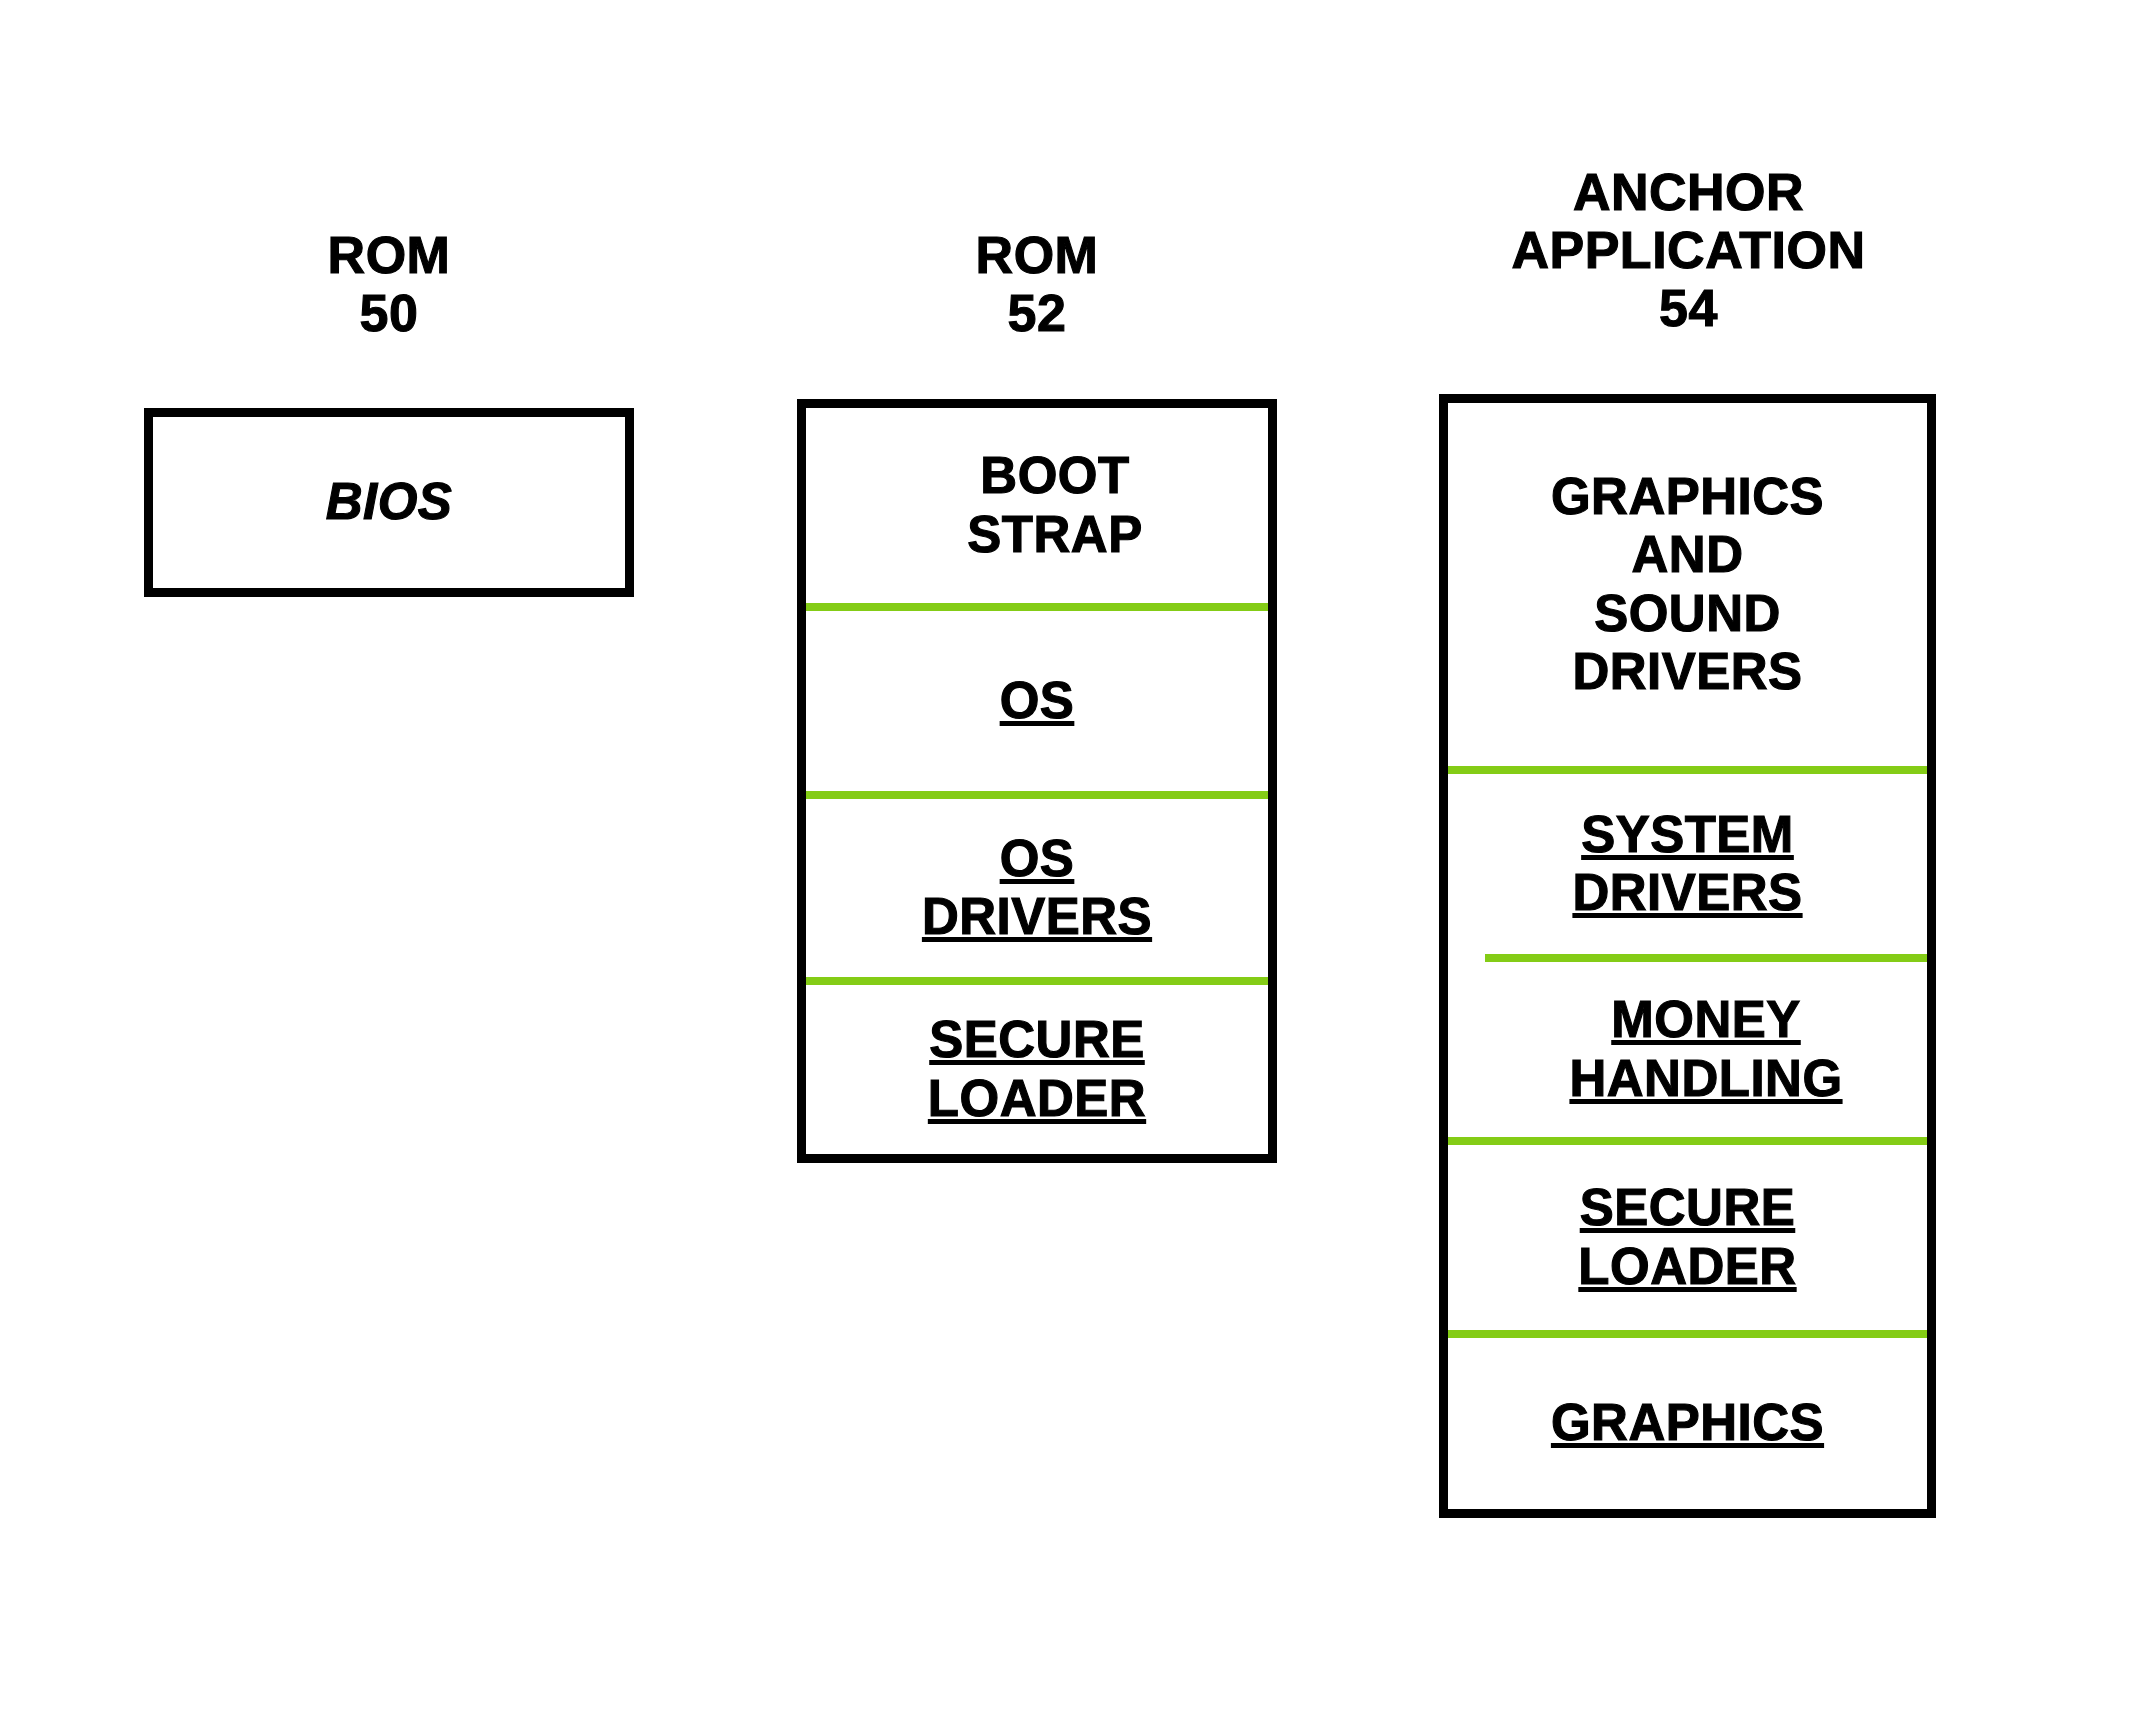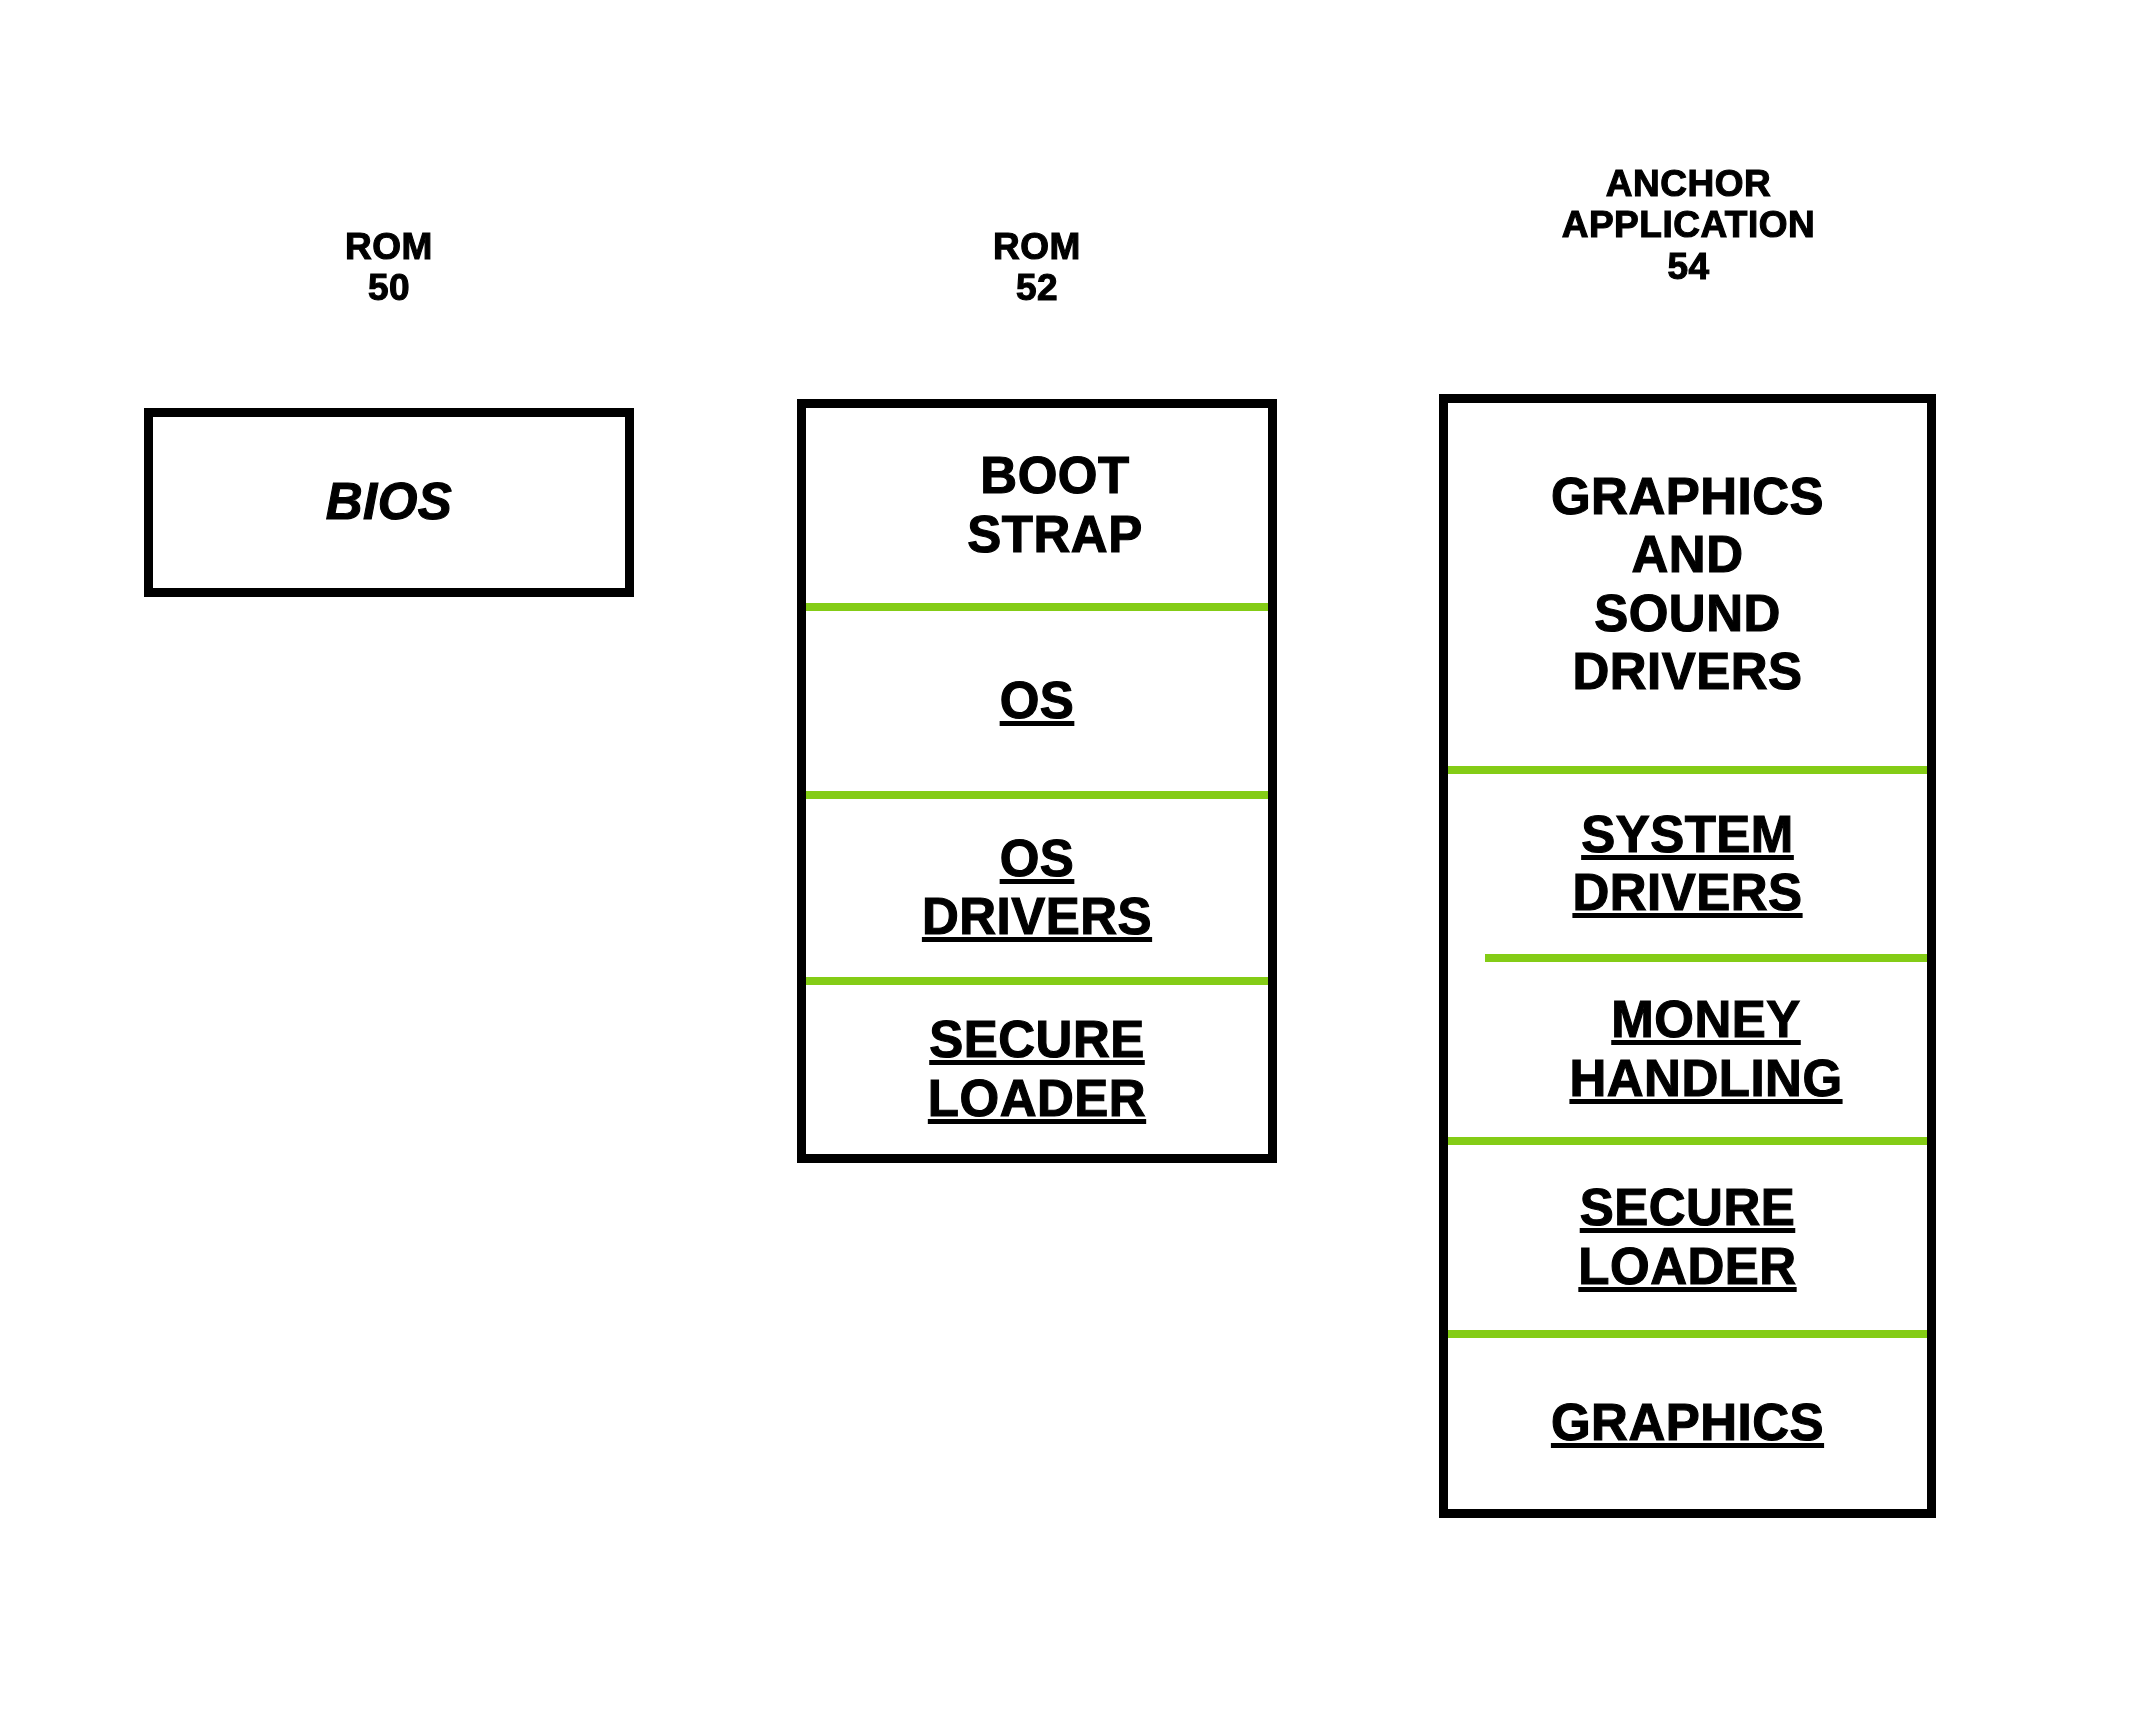--- a/index.html
+++ b/index.html
@@ -18,21 +18,21 @@
     height: 1722px;
     background: #ffffff;
     overflow: hidden;
   }
 
   
   .col-title {
     position: absolute;
     text-align: center;
     font-weight: bold;
-    font-size: 37px;
+    font-size: 52px;
     line-height: 1.12;
     letter-spacing: 0.5px;
     color: #000;
     white-space: pre-line;
     -webkit-text-stroke: 1.1px #000;
   }
 
   
   .block {
     position: absolute;

